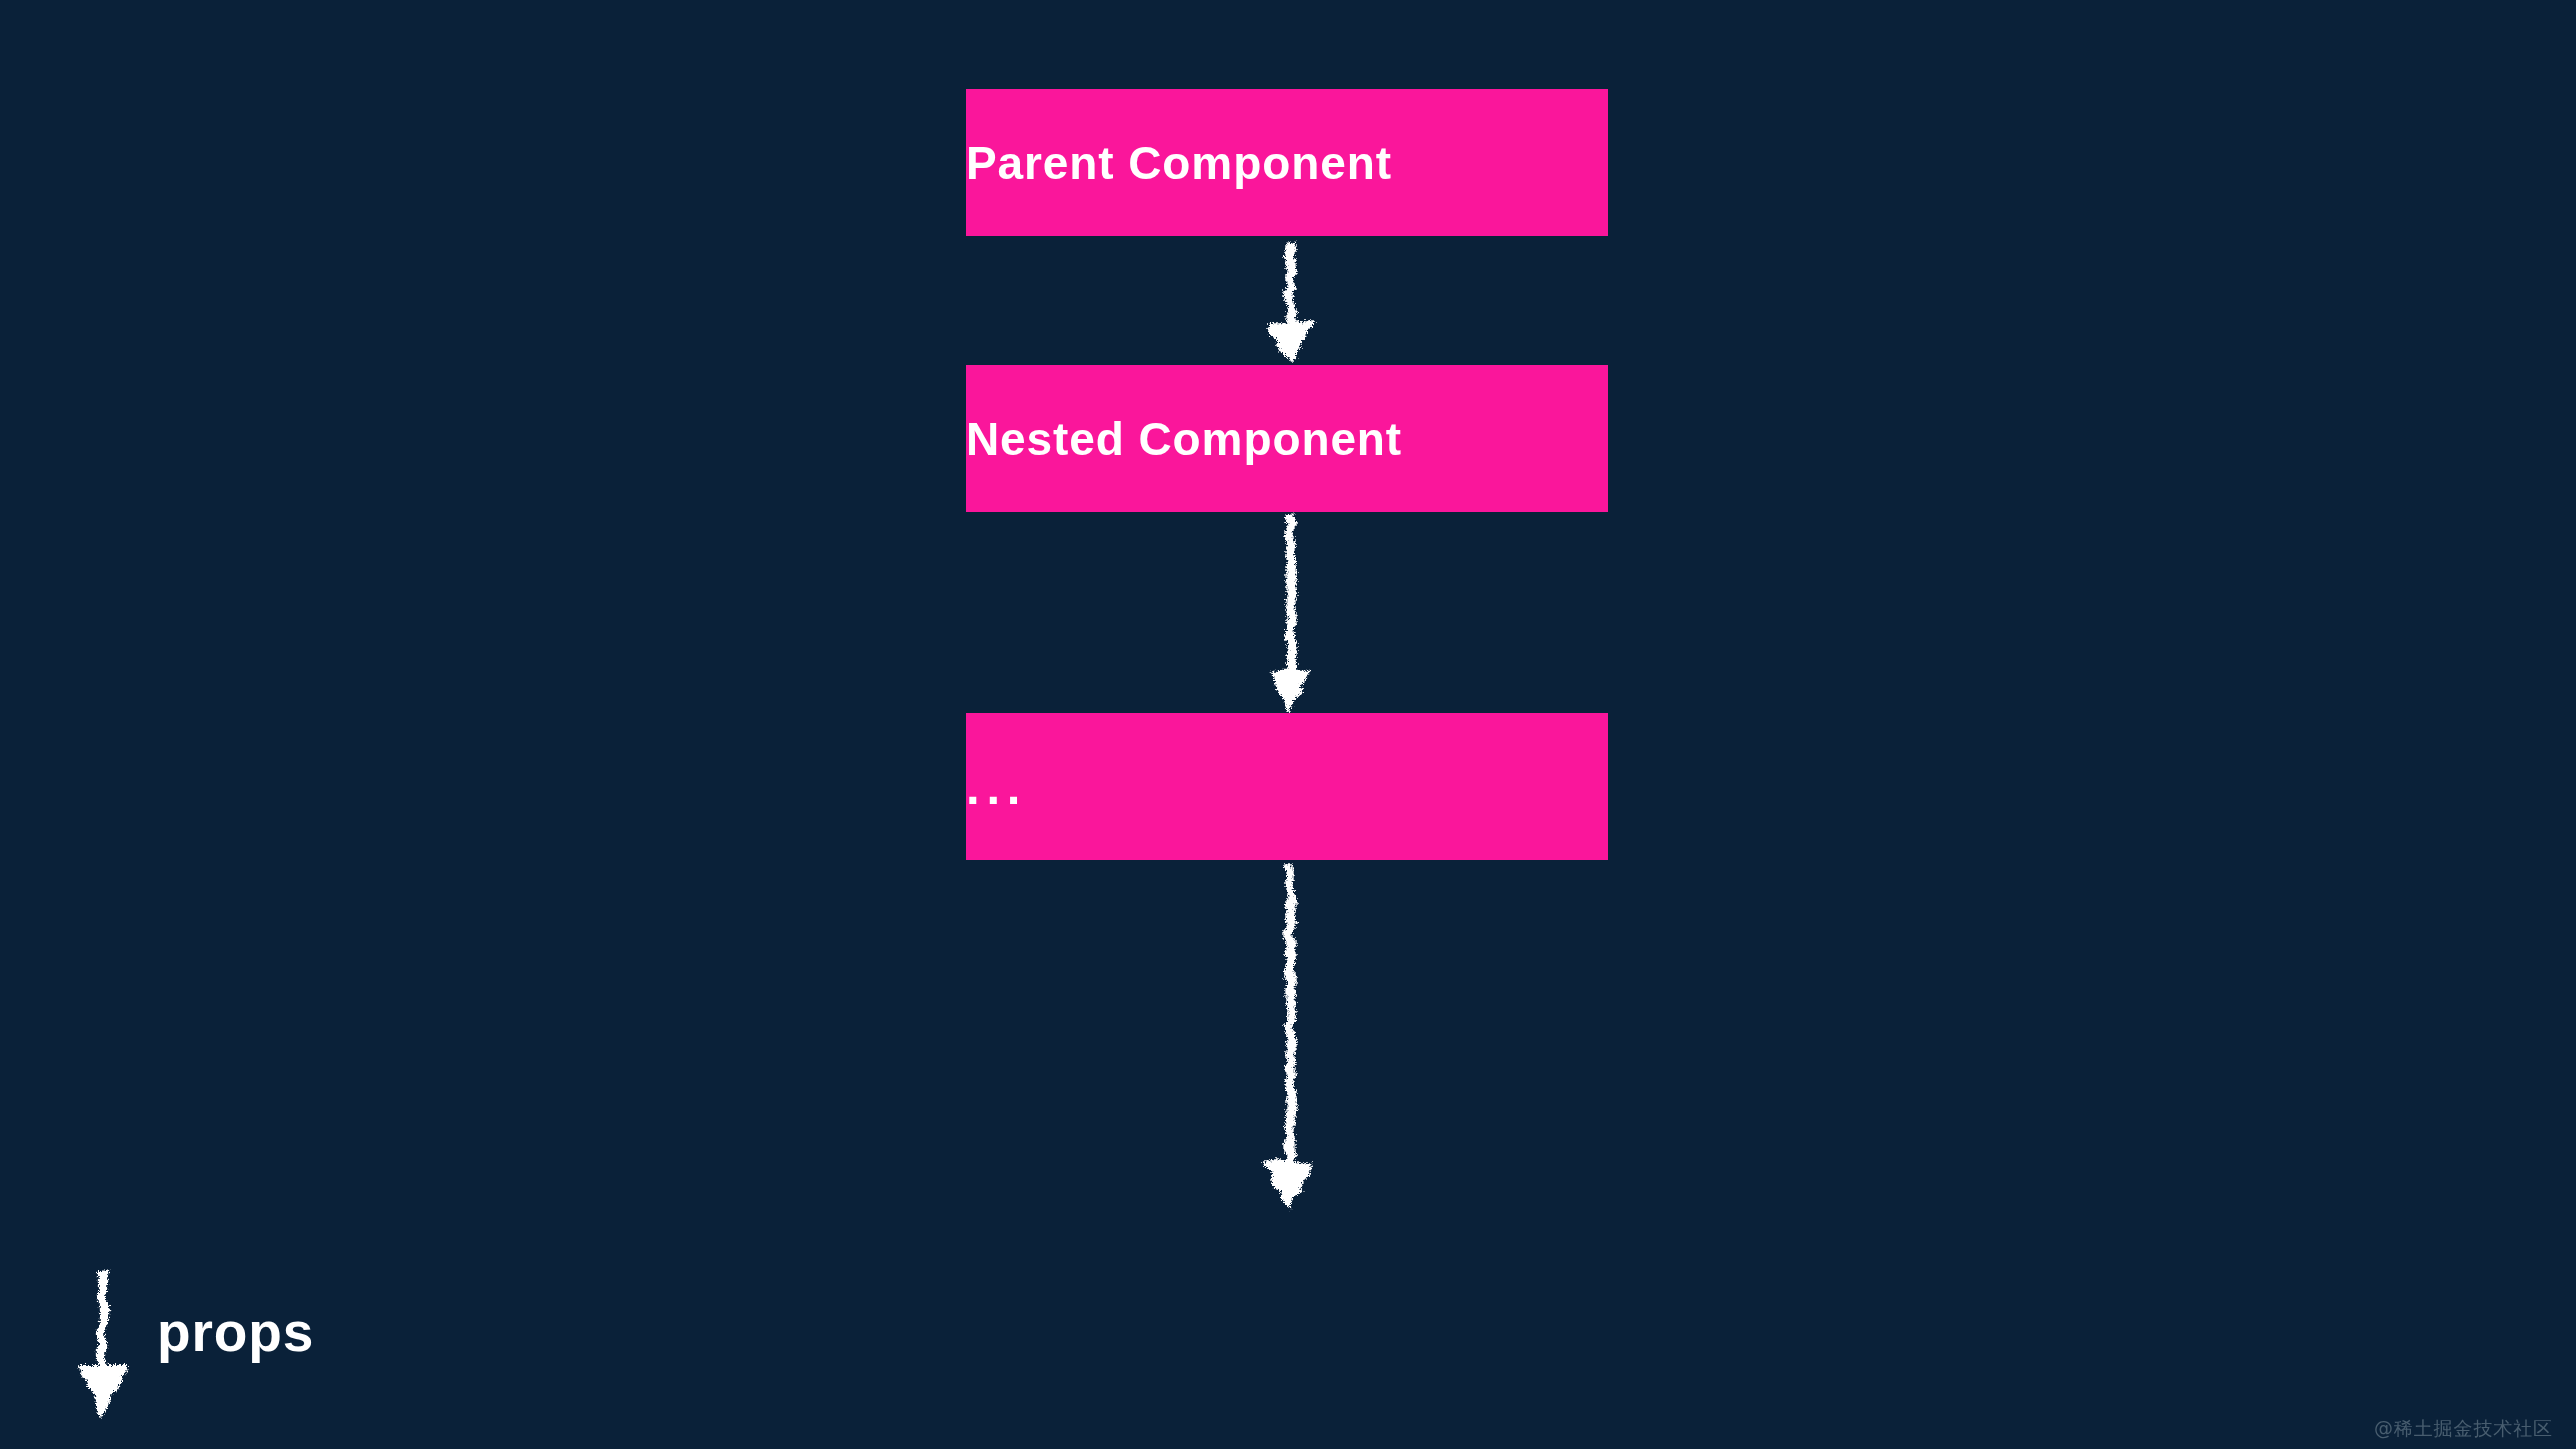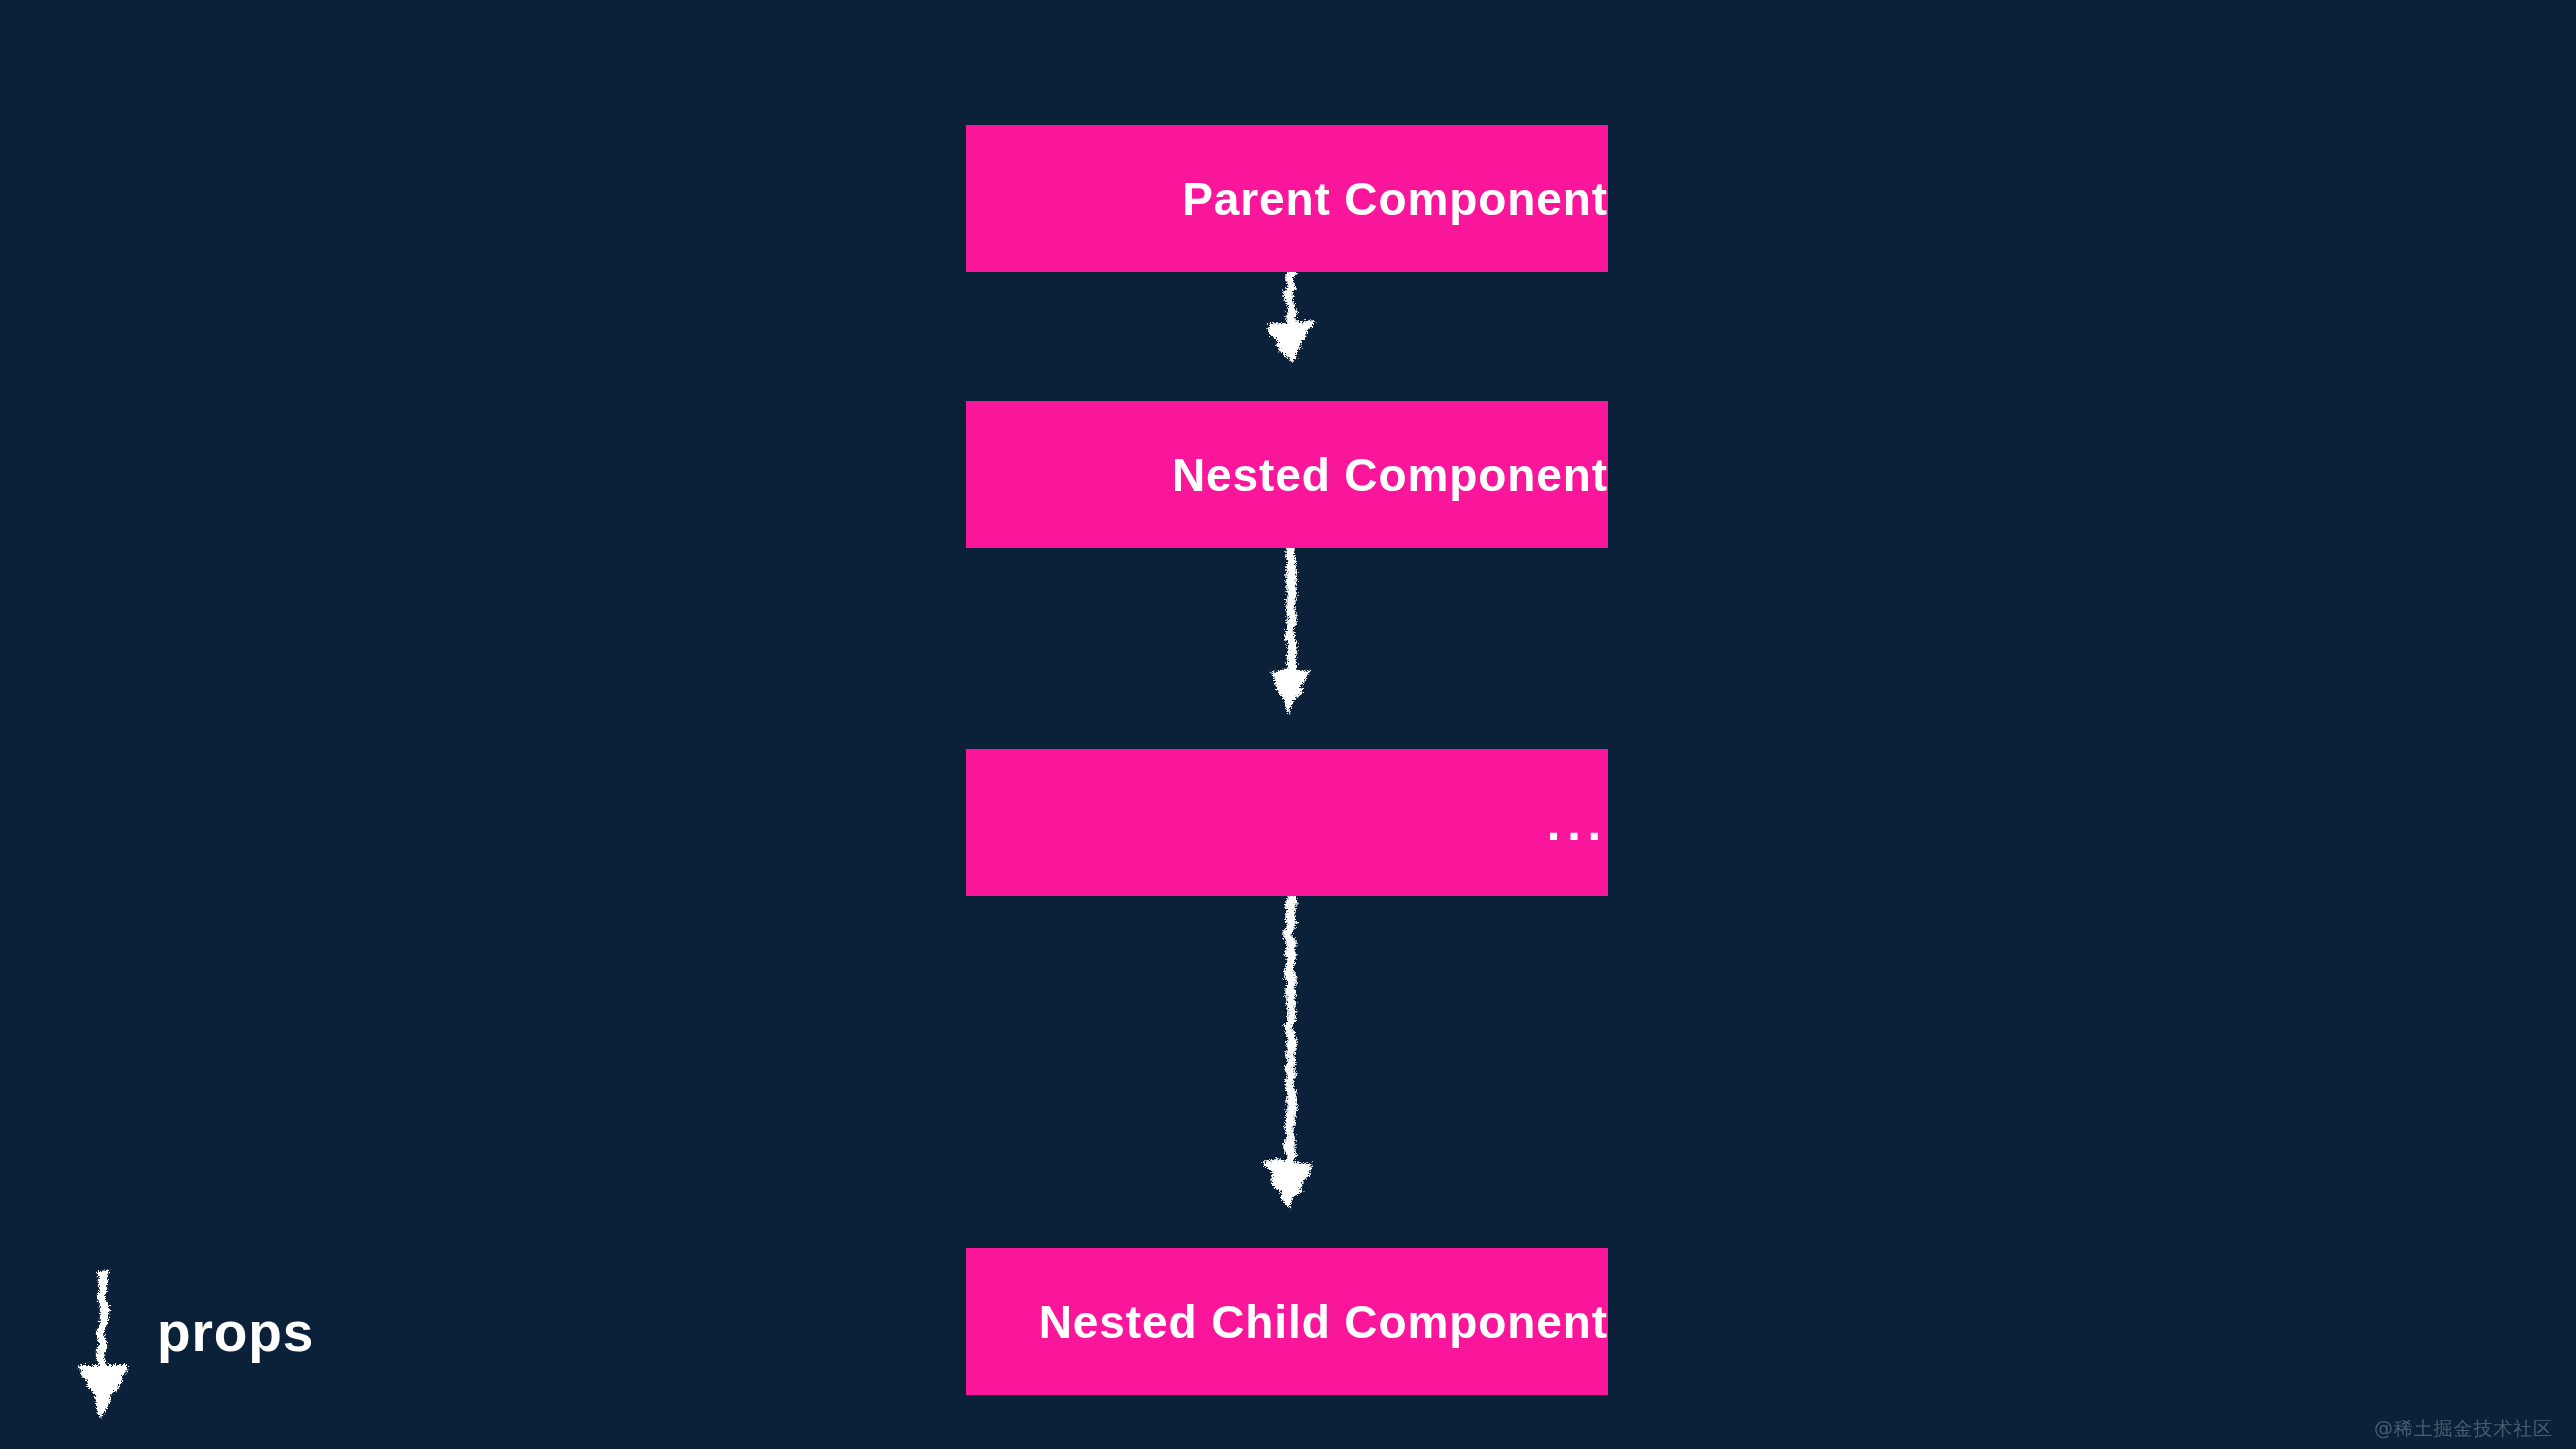--- a/index.html
+++ b/index.html
@@ -32,26 +32,25 @@
   }
   .node {
     position: absolute;
     left: 966px;
     width: 642px;
     height: 147px;
     background: var(--node_fill, #fa169b);
     color: var(--node_text, #ffffff);
     display: flex;
     align-items: center;
-    justify-content: flex-end;
+    justify-content: flex-start;
     font-size: 46px;
     font-weight: 700;
     letter-spacing: 0.9px;
     white-space: nowrap;
-    margin-top: 36px;
   }
   .node--parent  { top: 89px; }
   .node--child   { top: 365px; }
   .node--ellipsis{ top: 713px; }
   .node--nested  { top: 1212px; }
   .node--ellipsis .node-label {
     font-size: 49px;
     letter-spacing: 6.8px;
   }
   .legend-label {
@@ -114,22 +113,19 @@
   </div>
 
   <div class="node node--child">
     <span class="node-label">Nested Component</span>
   </div>
 
   <div class="node node--ellipsis">
     <span class="node-label">...</span>
   </div>
 
-  <div class="node node--nested">
-    <span class="node-label">Nested Child Component</span>
-  </div>
 
   <div class="legend-label">props</div>
 
   <div class="watermark">@稀土掘金技术社区</div>
 
 </div>
 
 
 </body></html>

